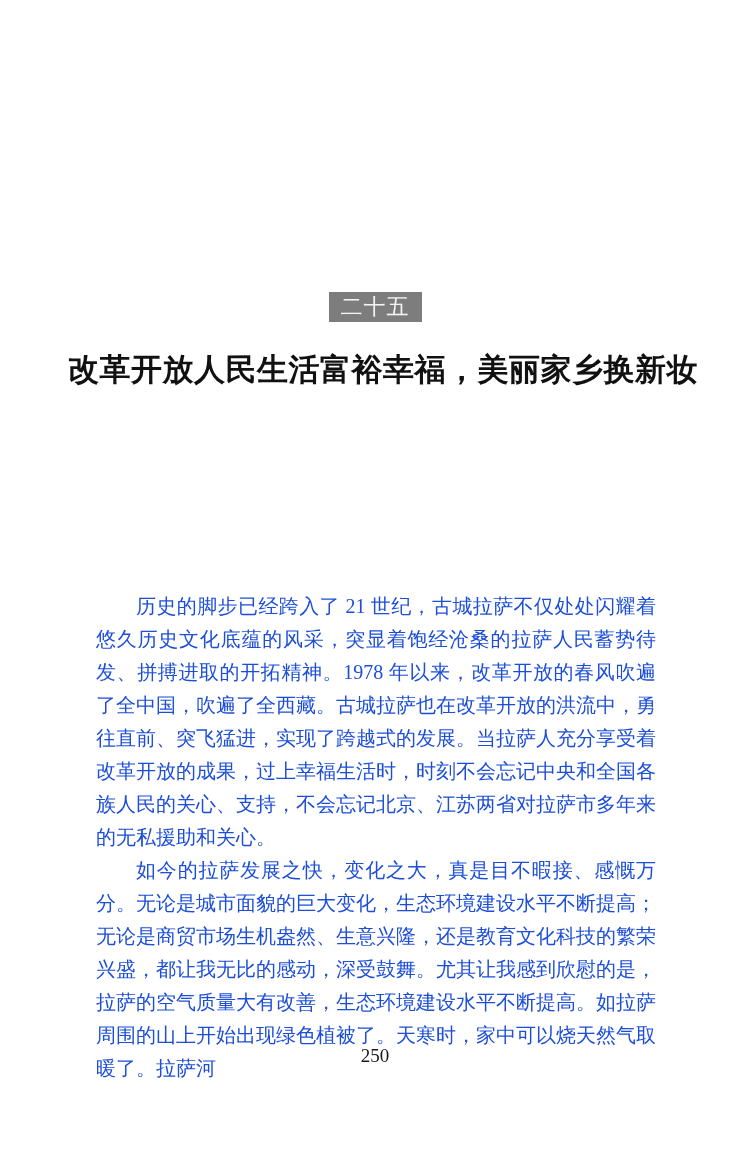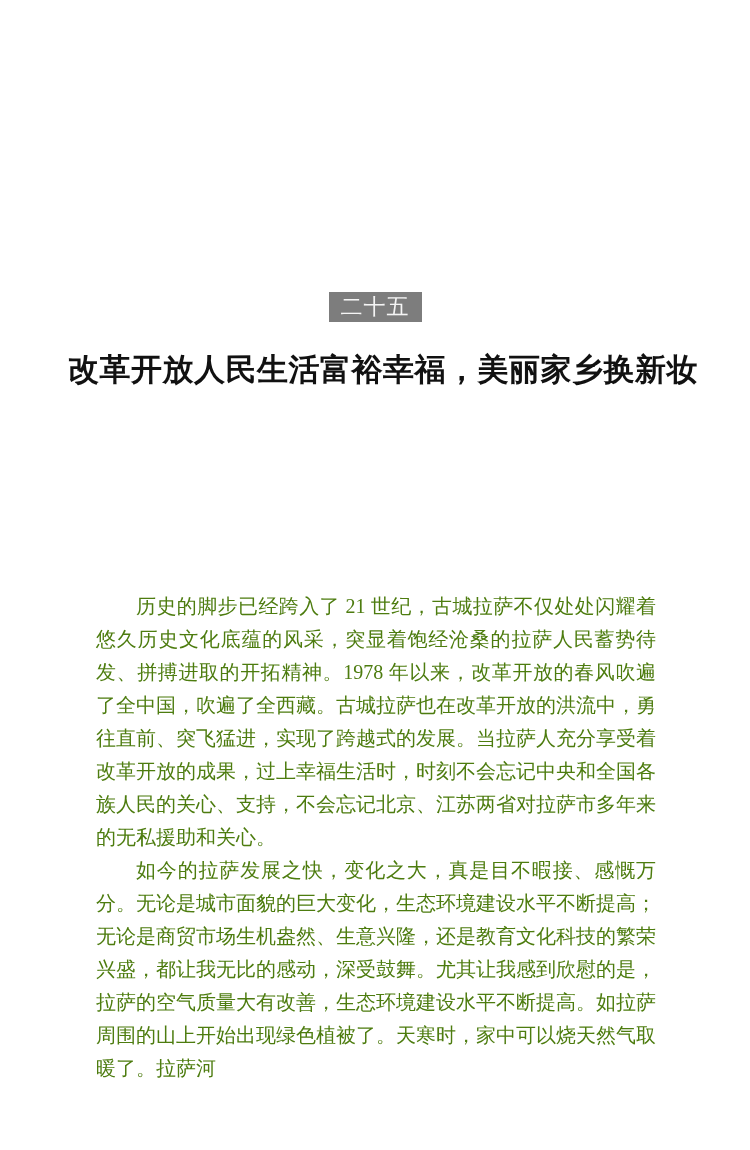--- a/index.html
+++ b/index.html
@@ -47,21 +47,21 @@
   }
   .body-text {
     position: absolute;
     top: 590px;
     left: 96px;
     width: 560px;
     font-size: 20px;
     line-height: 33px;
     text-align: justify;
     text-justify: inter-ideograph;
-    color: #4d7c0f;
+    color: #1d4ed8;
   }
   .body-text p {
     margin: 0;
     padding: 0;
     text-indent: 2em;
   }
   .page-number {
     position: absolute;
     top: 1045px;
     left: 0;
@@ -80,14 +80,15 @@
     <span class="chapter-badge">二十五</span>
   </div>
 
   <h1 class="chapter-title">改革开放人民生活富裕幸福，美丽家乡换新妆</h1>
 
   <div class="body-text">
     <p>历史的脚步已经跨入了 21 世纪，古城拉萨不仅处处闪耀着悠久历史文化底蕴的风采，突显着饱经沧桑的拉萨人民蓄势待发、拼搏进取的开拓精神。1978 年以来，改革开放的春风吹遍了全中国，吹遍了全西藏。古城拉萨也在改革开放的洪流中，勇往直前、突飞猛进，实现了跨越式的发展。当拉萨人充分享受着改革开放的成果，过上幸福生活时，时刻不会忘记中央和全国各族人民的关心、支持，不会忘记北京、江苏两省对拉萨市多年来的无私援助和关心。</p>
     <p>如今的拉萨发展之快，变化之大，真是目不暇接、感慨万分。无论是城市面貌的巨大变化，生态环境建设水平不断提高；无论是商贸市场生机盎然、生意兴隆，还是教育文化科技的繁荣兴盛，都让我无比的感动，深受鼓舞。尤其让我感到欣慰的是，拉萨的空气质量大有改善，生态环境建设水平不断提高。如拉萨周围的山上开始出现绿色植被了。天寒时，家中可以烧天然气取暖了。拉萨河</p>
   </div>
 
+  <div class="page-number">250</div>
 
 </div>
 
 </body></html>

